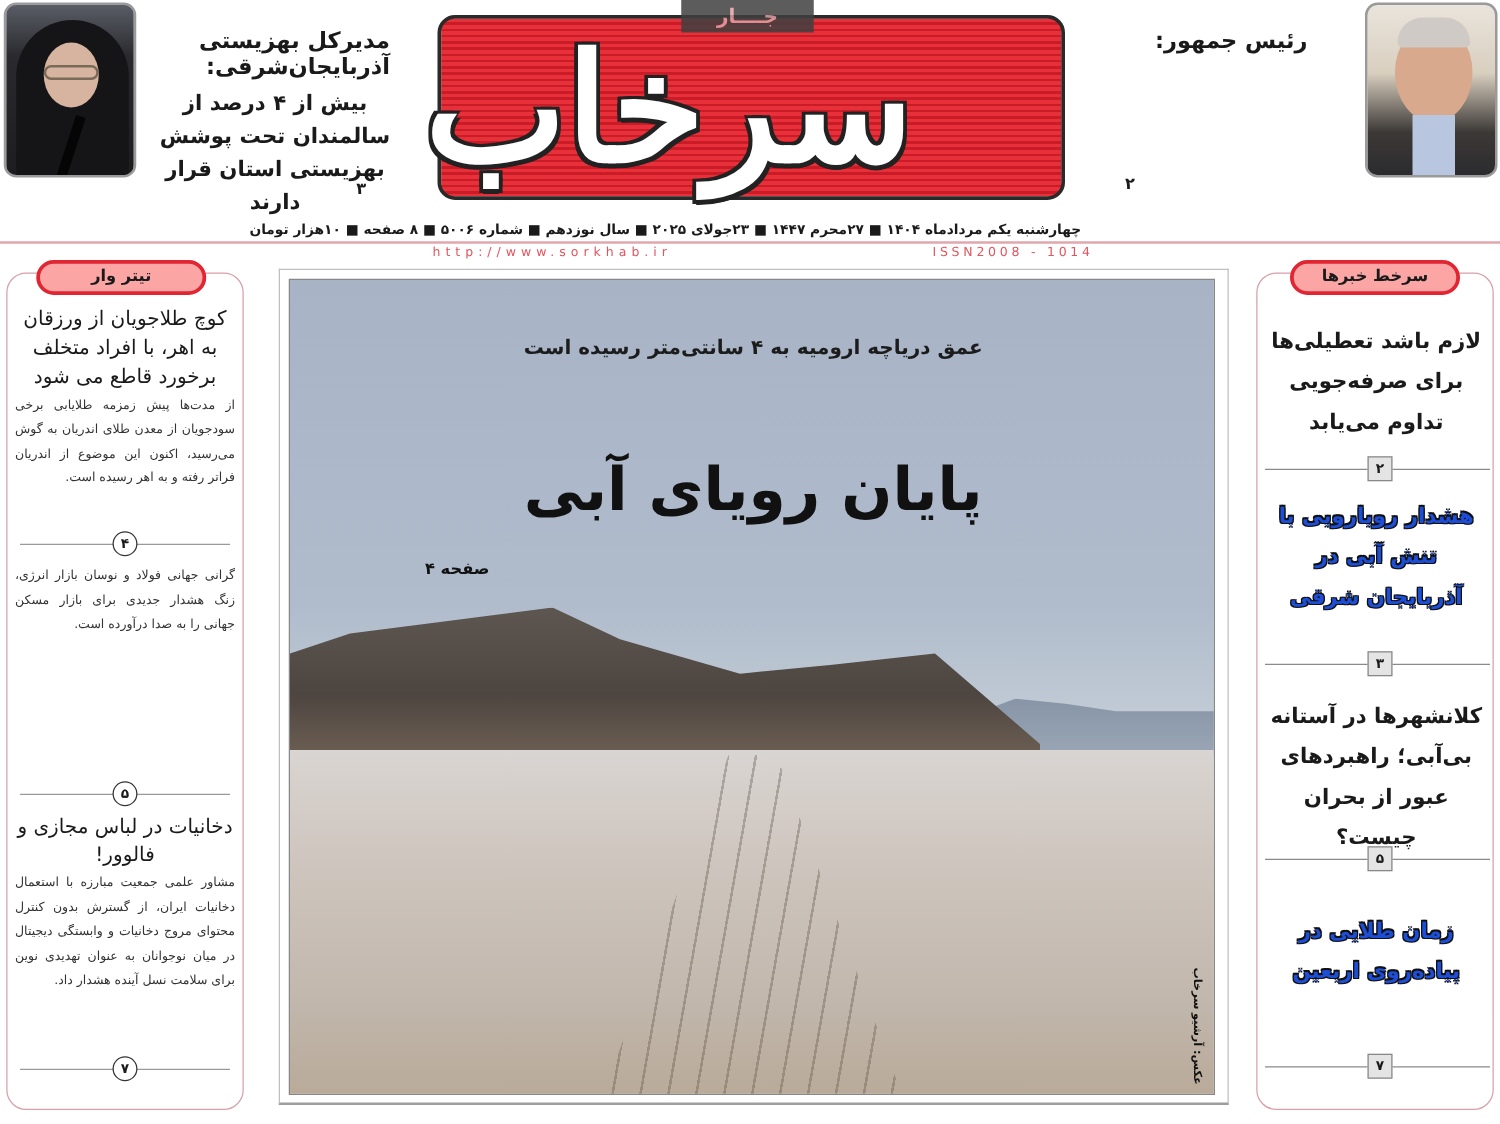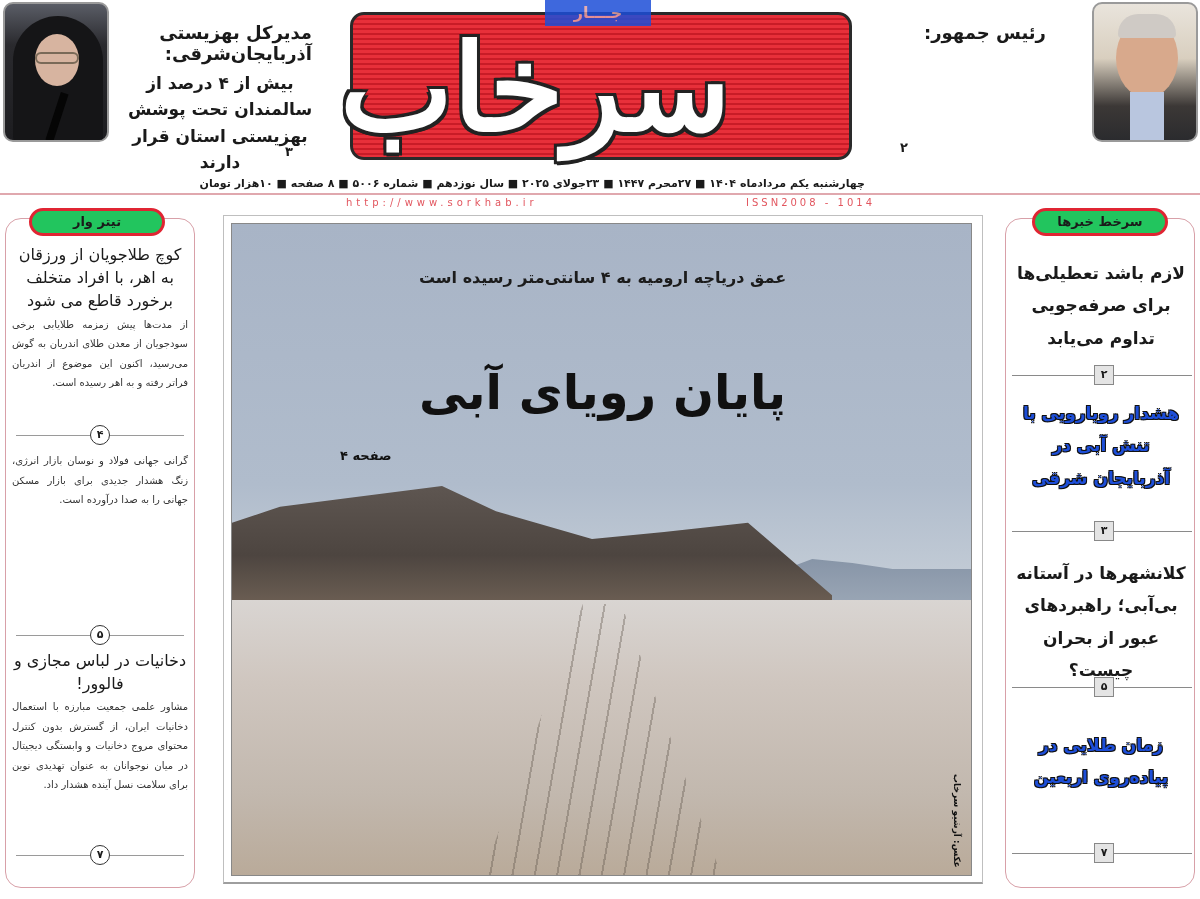--- a/index.html
+++ b/index.html
@@ -9,21 +9,21 @@
   
   .masthead { position: absolute; left: 0; top: 0; width: 1200px; height: 200px; }
   .logo-box {
     position: absolute; left: 350px; top: 12px; width: 502px; height: 148px;
     border: 3px solid #2a2a2a; border-radius: 14px;
     background: repeating-linear-gradient(180deg, #e8303a 0px, #e8303a 3px, #c91c27 3px, #c91c27 5px);
     overflow: hidden;
   }
   .logo-tag {
     position: absolute; left: 545px; top: 0; width: 106px; height: 26px;
-    background: #1d4ed8; opacity: .85;
+    background: #404040; opacity: .85;
     color: #e3a0a4; font-size: 16px; font-weight: bold; text-align: center; line-height: 26px;
   }
   .logo-text {
     position: absolute; left: 340px; top: 8px; width: 530px; height: 160px;
     color: #ffffff; font-family: "DejaVu Serif", serif; font-weight: bold; font-size: 120px;
     line-height: 160px; text-align: left;
     text-shadow: -3px -3px 0 #222, 3px -3px 0 #222, -3px 3px 0 #222, 3px 3px 0 #222, 0 4px 0 #222;
     letter-spacing: -4px;
   }
   .dateline {
@@ -61,21 +61,21 @@
 
   
   .column {
     position: absolute; top: 218px; width: 190px; height: 670px;
     border: 1.5px solid #d8a0a8; border-radius: 16px; background: #fff;
   }
   .col-left { left: 5px; }
   .col-right { left: 1005px; }
   .col-badge {
     position: absolute; top: -11px; left: 26px; width: 136px; height: 28px;
-    background: #22c55e; border: 3px solid #e02533; border-radius: 14px;
+    background: #fca5a5; border: 3px solid #e02533; border-radius: 14px;
     font-size: 13px; font-weight: bold; text-align: center; line-height: 22px;
   }
   .col-left .col-badge { left: 23px; }
 
   .lstory { position: absolute; left: 6px; width: 176px; }
   .lstory .h { font-size: 16px; font-weight: normal; line-height: 1.45; text-align: center; }
   .lstory .b { font-size: 10px; line-height: 1.95; text-align: justify; color: #333; margin-top: 2px; }
   .circle-div { position: absolute; left: 10px; width: 168px; height: 20px; }
   .circle-div::before { content: ""; position: absolute; left: 0; right: 0; top: 10px; height: 1px; background: #9a9a9a; }
   .circle-div span {

